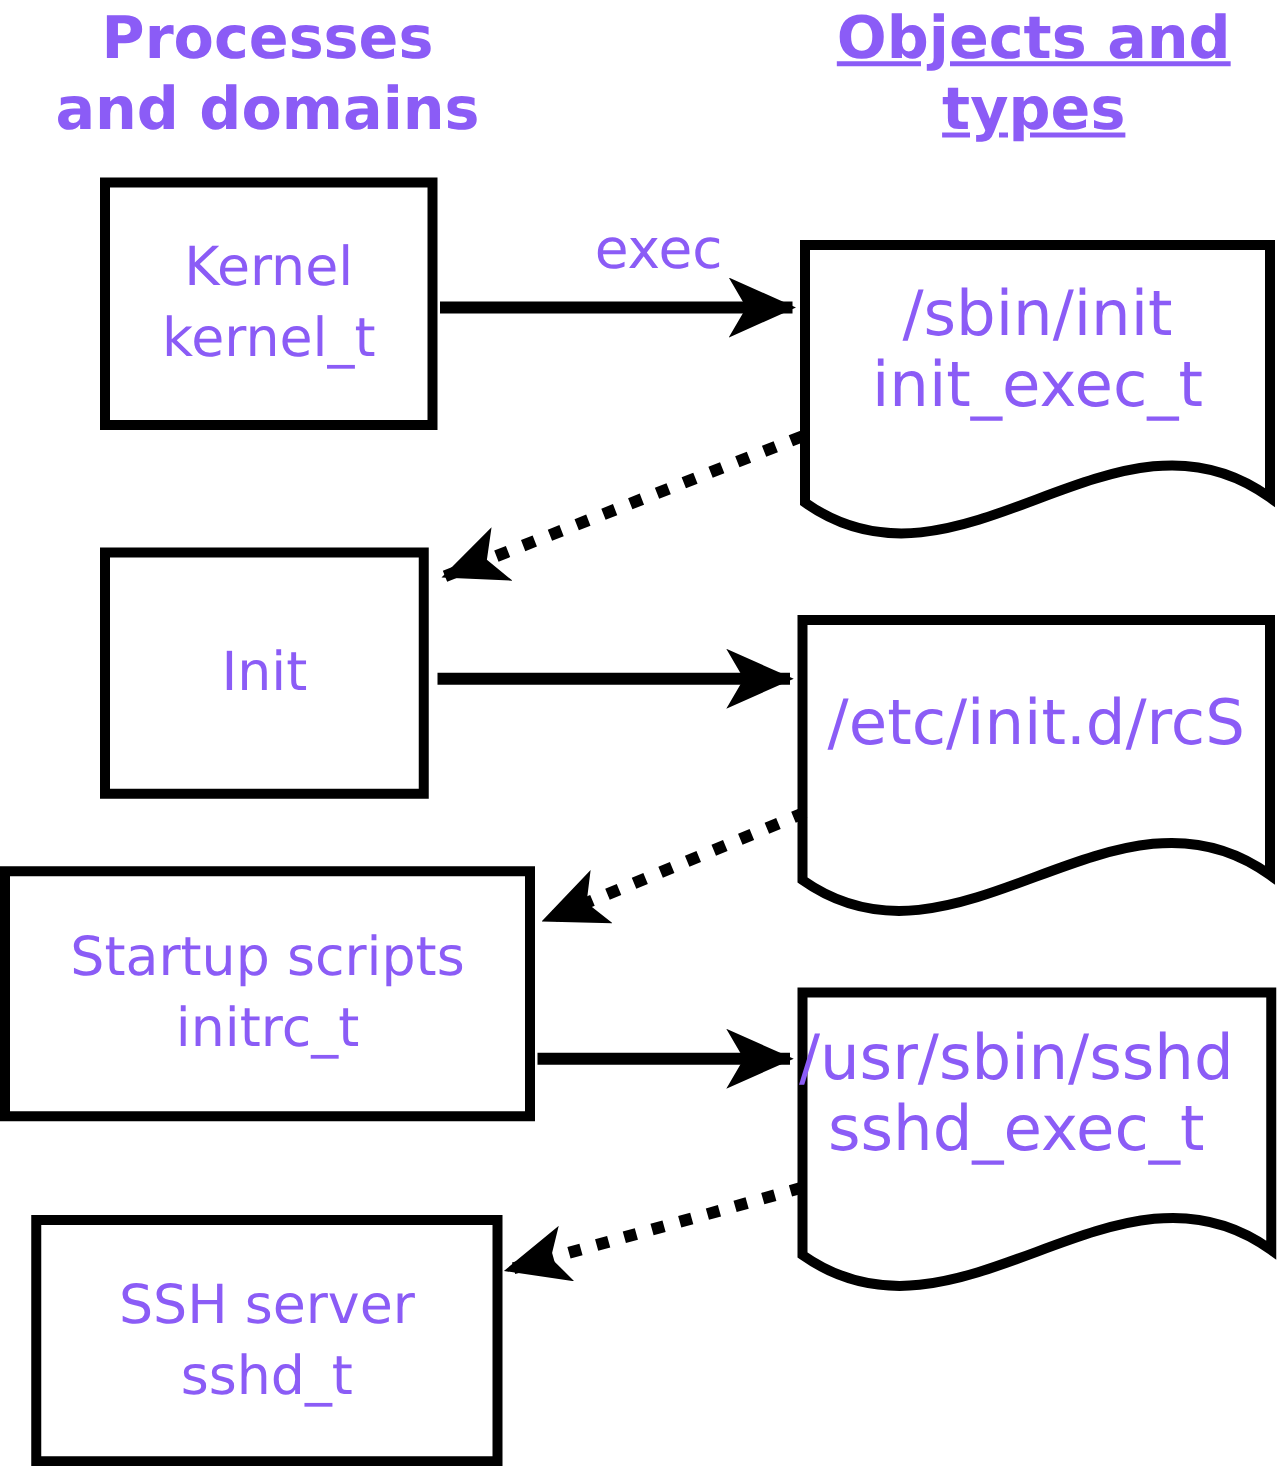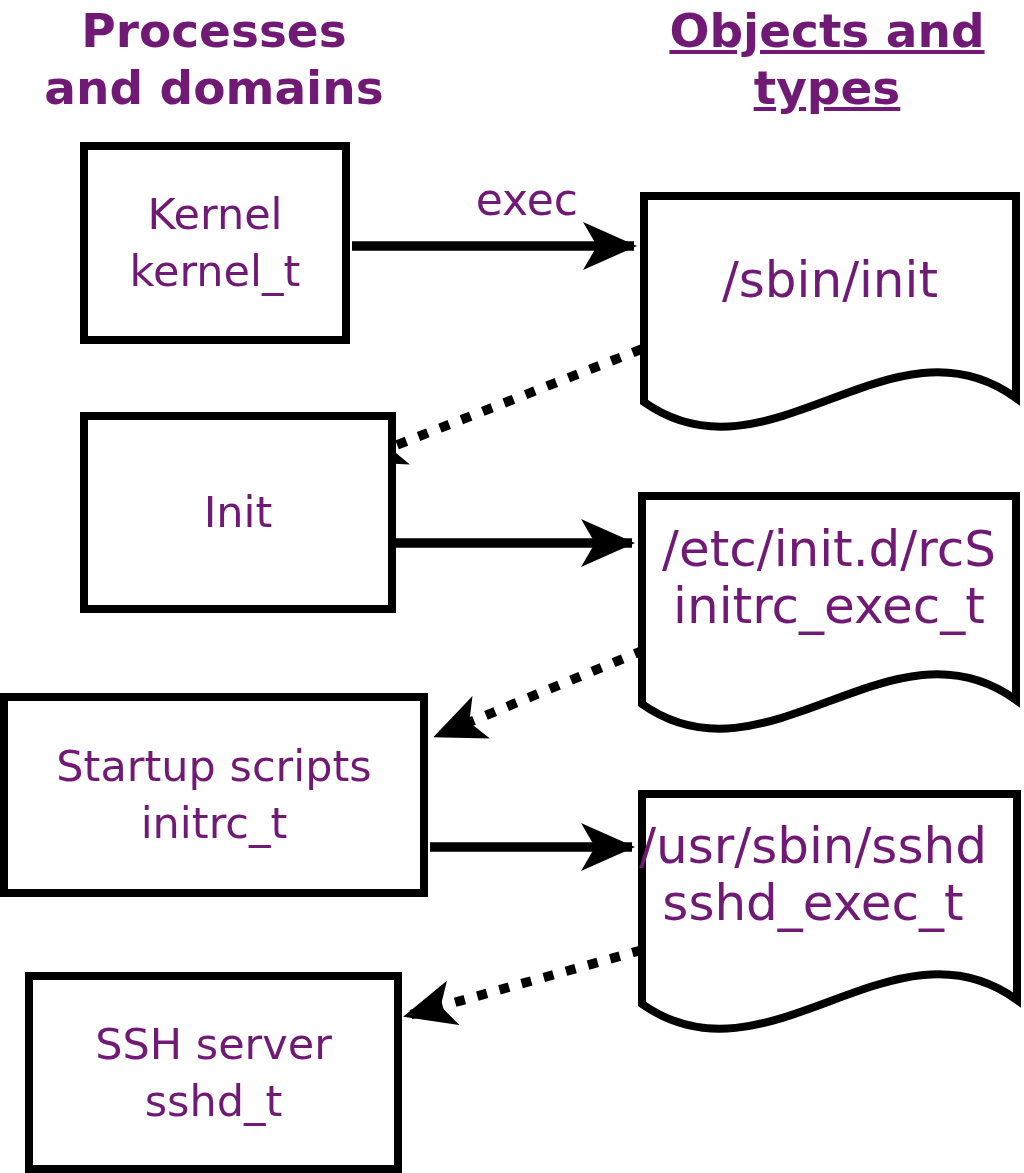--- a/index.html
+++ b/index.html
@@ -1,41 +1,41 @@
 <!DOCTYPE html>
 <html><head>
 <meta charset="utf-8">
 <style>
   * { box-sizing: border-box; margin: 0; padding: 0; }
   html, body { background: #ffffff; }
   body { width: 1024px; height: 1173px; overflow: hidden; }
   .stage {
     position: relative; width: 1024px; height: 1173px;
-    background: #ffffff; color: #701a75;
+    background: #ffffff; color: #8b5cf6;
     font-family: "DejaVu Sans", "Liberation Sans", sans-serif;
   }
   svg.canvas { position: absolute; left: 0; top: 0; }
   .doc   { fill: #ffffff; stroke: #000000; stroke-width: 8; stroke-linejoin: miter; }
   .solid { stroke: #000000; stroke-width: 9.5; }
   .dotted{ stroke: #000000; stroke-width: 9.5; stroke-dasharray: 10 13; }
 
   .hdr {
     position: absolute; font-weight: bold; font-size: 47px; line-height: 57px;
     text-align: center; white-space: pre-line;
   }
   .hdr-left  { left: 0px;   top: 2px; width: 428px; }
   .hdr-right { left: 632px; top: 2px; width: 390px; text-decoration: underline; }
 
   .pbox {
     position: absolute; border: 8px solid #000000; background: #ffffff;
     display: flex; flex-direction: column; justify-content: center; align-items: center;
     text-align: center; font-size: 43px; line-height: 57px;
   }
   .box-kernel  { left: 80px; top: 142px; width: 270px; height: 202px; }
-  .box-init    { left: 80px; top: 412px; width: 316px; height: 201px; }
+  .box-init    { left: 80px; top: 438px; width: 263px; height: 201px; }
   .box-startup { left: 0px;  top: 693px; width: 428px; height: 204px; }
   .box-ssh     { left: 25px; top: 972px; width: 377px; height: 201px; }
 
   .dlabel {
     position: absolute;
     display: flex; flex-direction: column; justify-content: center; align-items: center;
     text-align: center; font-size: 50px; line-height: 57px;
   }
   .doc1 { left: 648px; top: 200px; width: 364px; height: 196px; padding-bottom: 36px; }
   .doc2 { left: 646px; top: 500px; width: 366px; height: 196px; padding-bottom: 40px; }
@@ -90,24 +90,24 @@
     <span>SSH server</span>
     <span>sshd_t</span>
   </div>
   <div class="pbox box-startup">
     <span>Startup scripts</span>
     <span>initrc_t</span>
   </div>
 
   <div class="dlabel doc1">
     <span>/sbin/init</span>
+    <span>init_exec_t</span>
   </div>
   <div class="dlabel doc2">
     <span>/etc/init.d/rcS</span>
-    <span>initrc_exec_t</span>
   </div>
   <div class="dlabel doc3">
     <span>/usr/sbin/sshd</span>
     <span>sshd_exec_t</span>
   </div>
 
   <div class="edge-label">exec</div>
 
 </div>
 

